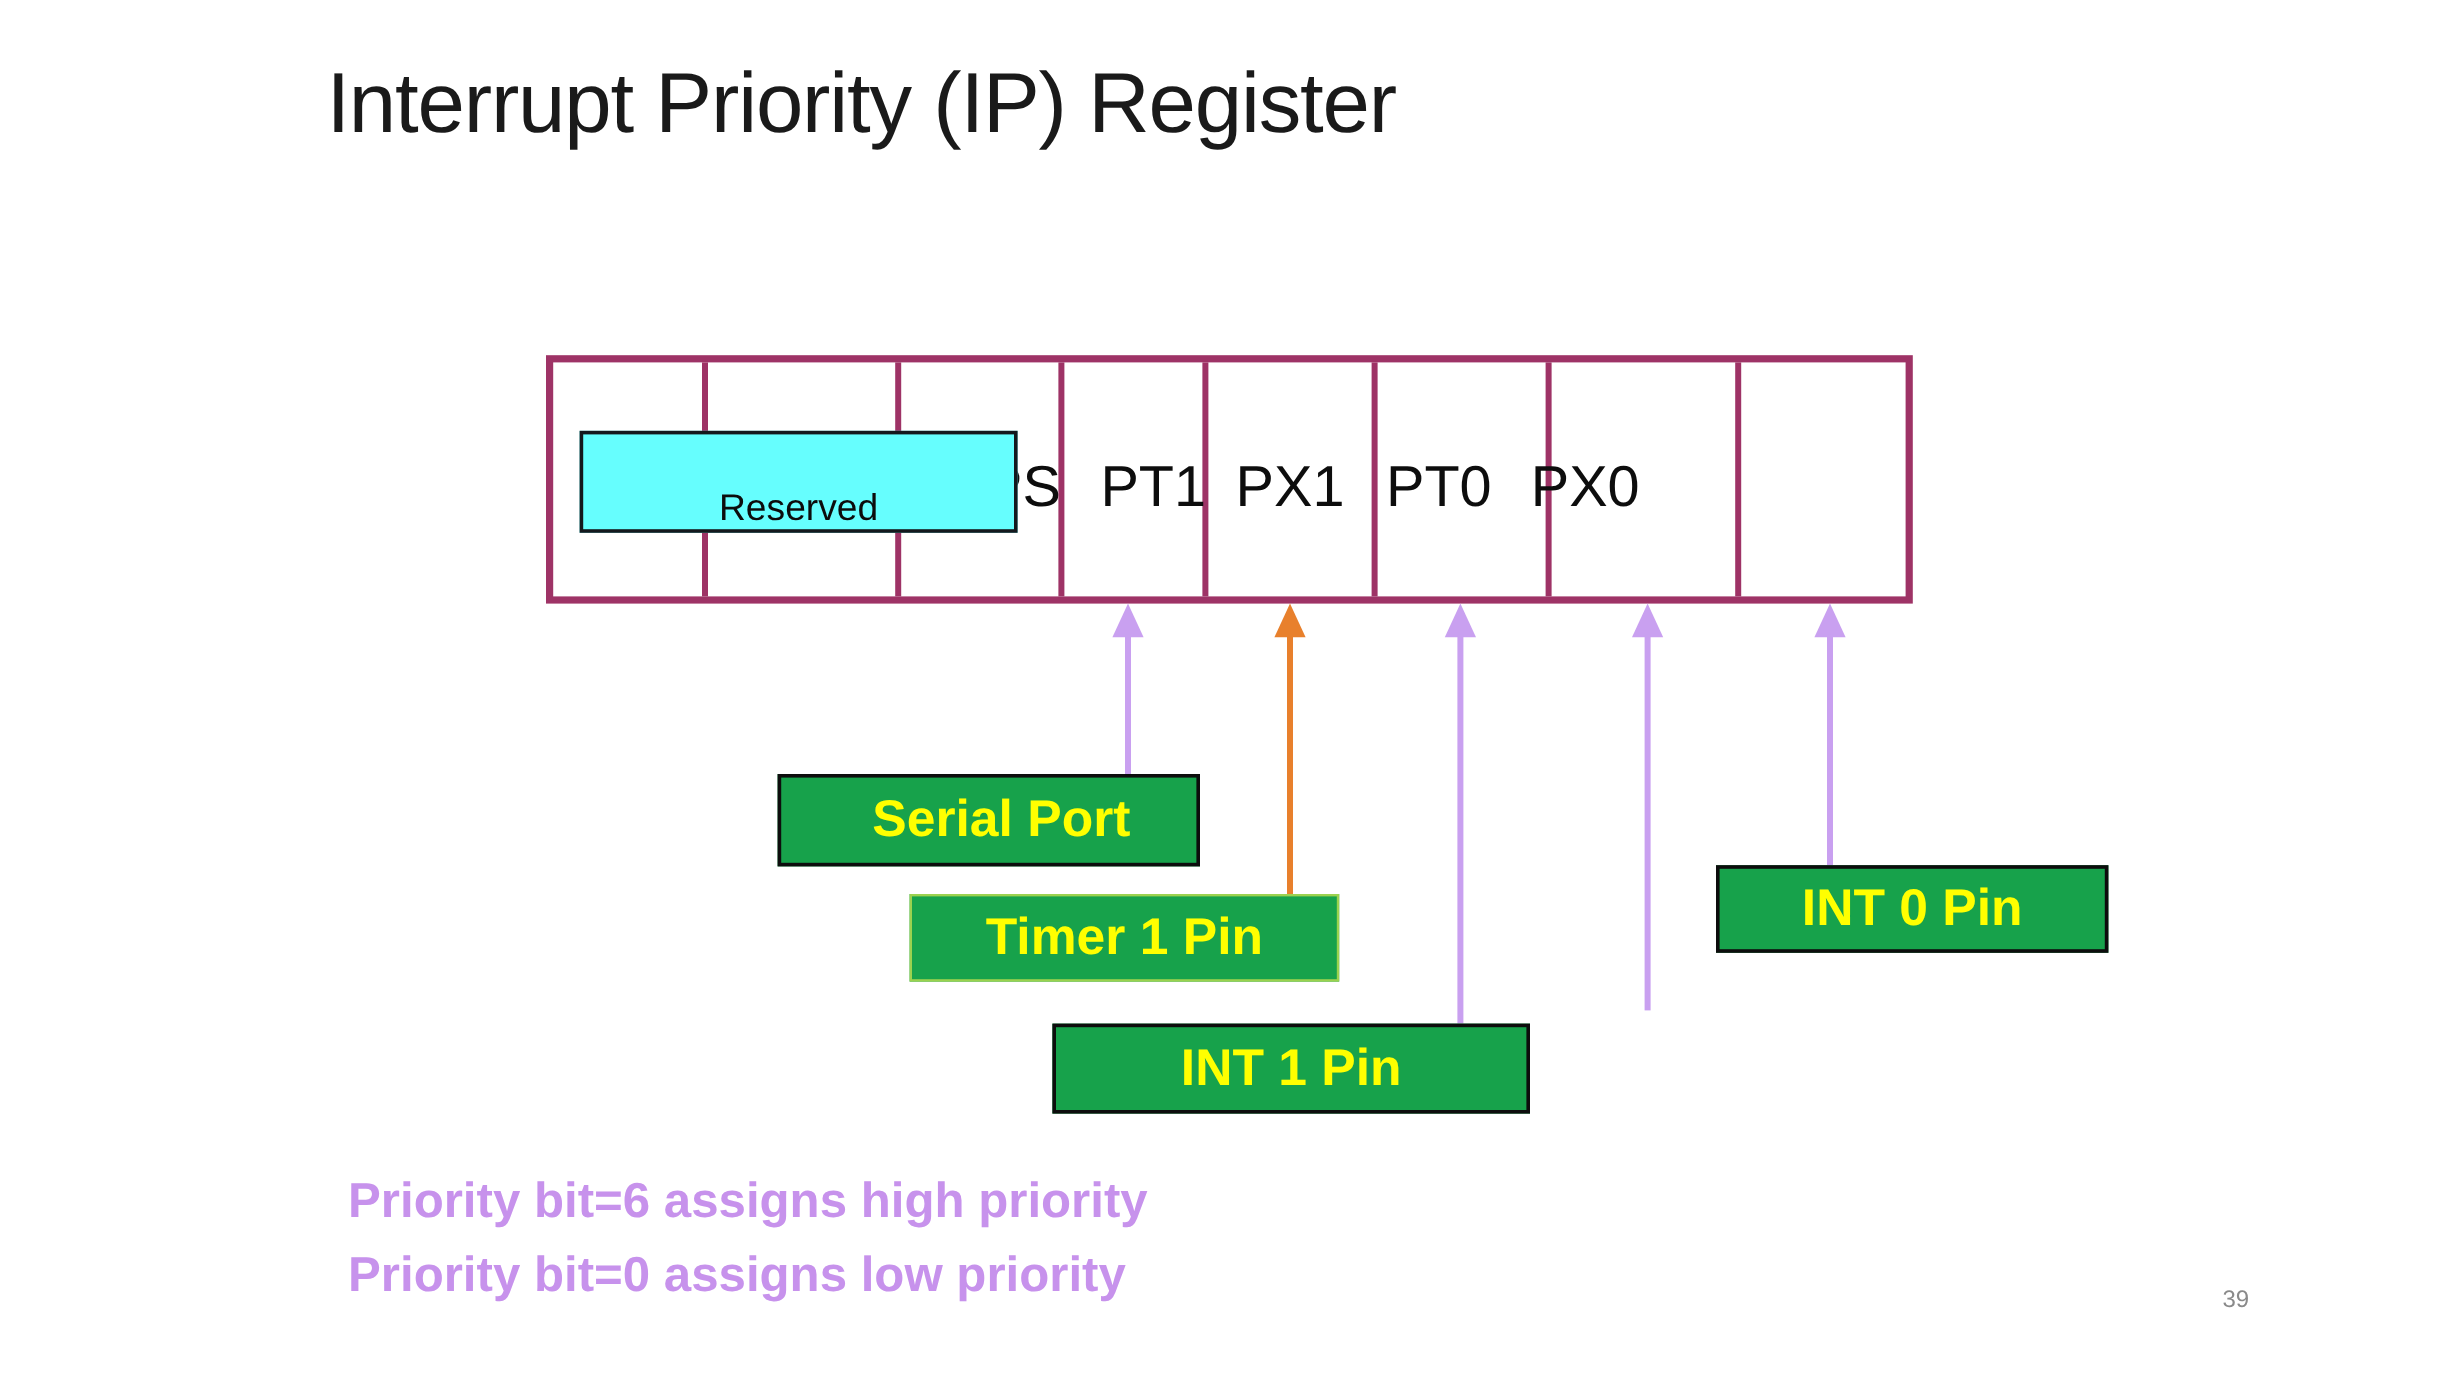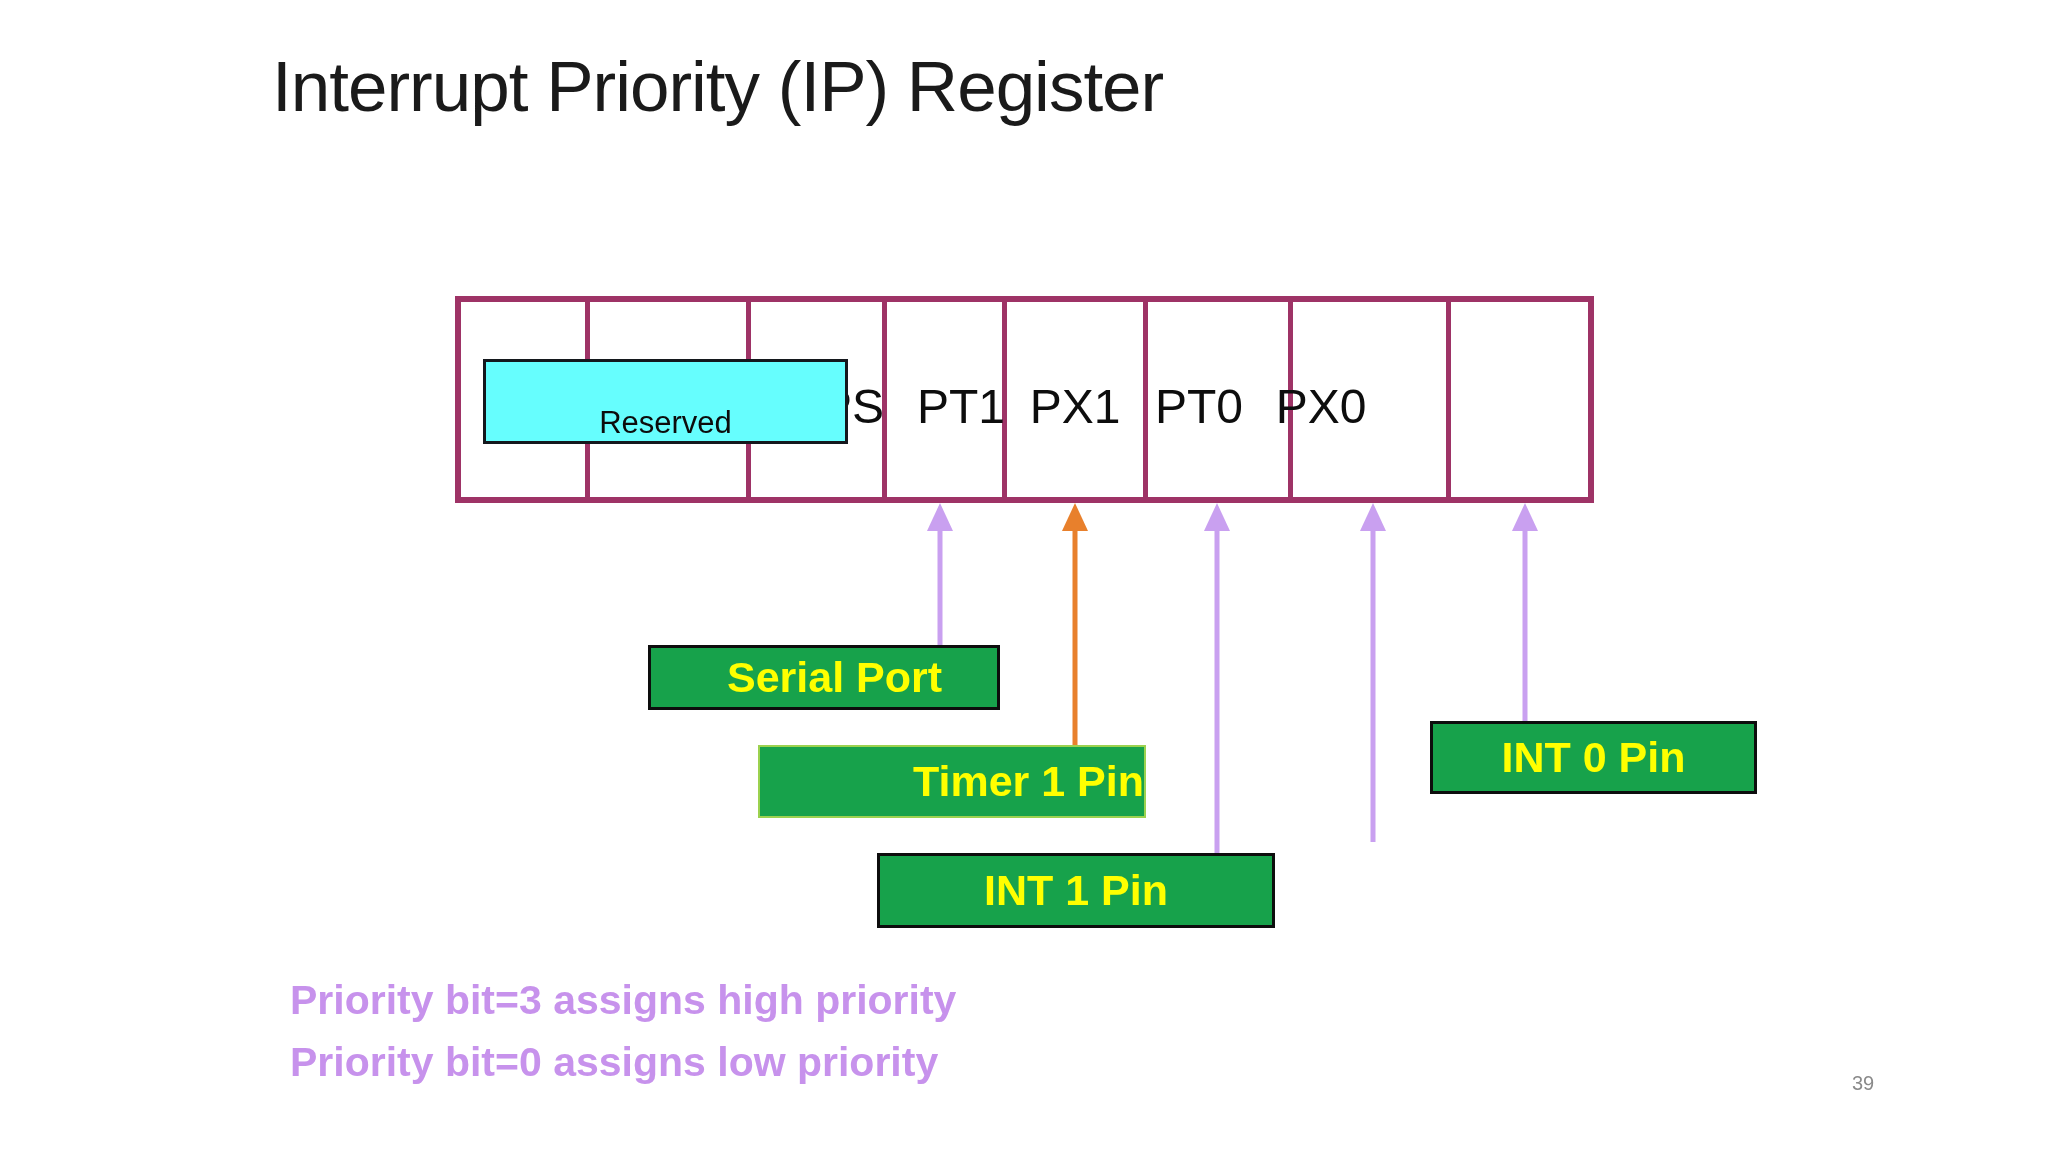--- a/index.html
+++ b/index.html
@@ -48,22 +48,22 @@
   .a3{left:1204px; top:503px; height:350px;}
   .a4{left:1360px; top:503px; height:339px;}
   .a5{left:1512px; top:503px; height:218px;}
   
   .callout{
     position:absolute; display:flex; align-items:center; justify-content:center;
     background:var(--callout-fill,#17A24B); color:var(--callout-text,#FFFF00);
     font-weight:bold; font-size:43px; border:3px solid #0d0d0d; box-sizing:border-box;
     z-index:2; white-space:nowrap;
   }
-  .co-sp{left:648px;  top:645px; width:352px; height:65px;padding-left:21px;}
-  .co-t1{left:758px;  top:745px; width:388px; height:73px; border:2px solid var(--timer1-border,#9CD24F);justify-content:flex-end;}
+  .co-sp{left:648px;  top:645px; width:352px; height:77px;padding-left:21px;}
+  .co-t1{left:758px;  top:745px; width:358px; height:73px; border:2px solid var(--timer1-border,#9CD24F);}
   .co-i1{left:877px;  top:853px; width:398px; height:75px;}
   .co-t0{left:1325px; top:842px; width:353px; height:85px;}
   .co-i0{left:1430px; top:721px; width:327px; height:73px;}
   
   .notes{
     position:absolute; left:290px; top:970px;
     font-size:41px; font-weight:bold; color:var(--note-text,#C792EC); line-height:1.5;
     white-space:nowrap;
   }
   .page-number{
@@ -126,19 +126,19 @@
     <span>Timer 1 Pin</span>
   </div>
   <div class="callout co-i1">
     <span>INT 1 Pin</span>
   </div>
   <div class="callout co-i0">
     <span>INT 0 Pin</span>
   </div>
 
   <div class="notes">
-    <div>Priority bit=3 assigns high priority</div>
+    <div>Priority bit=6 assigns high priority</div>
     <div>Priority bit=0 assigns low priority</div>
   </div>
 
   <div class="page-number">39</div>
 
 </div>
 
 </body></html>

